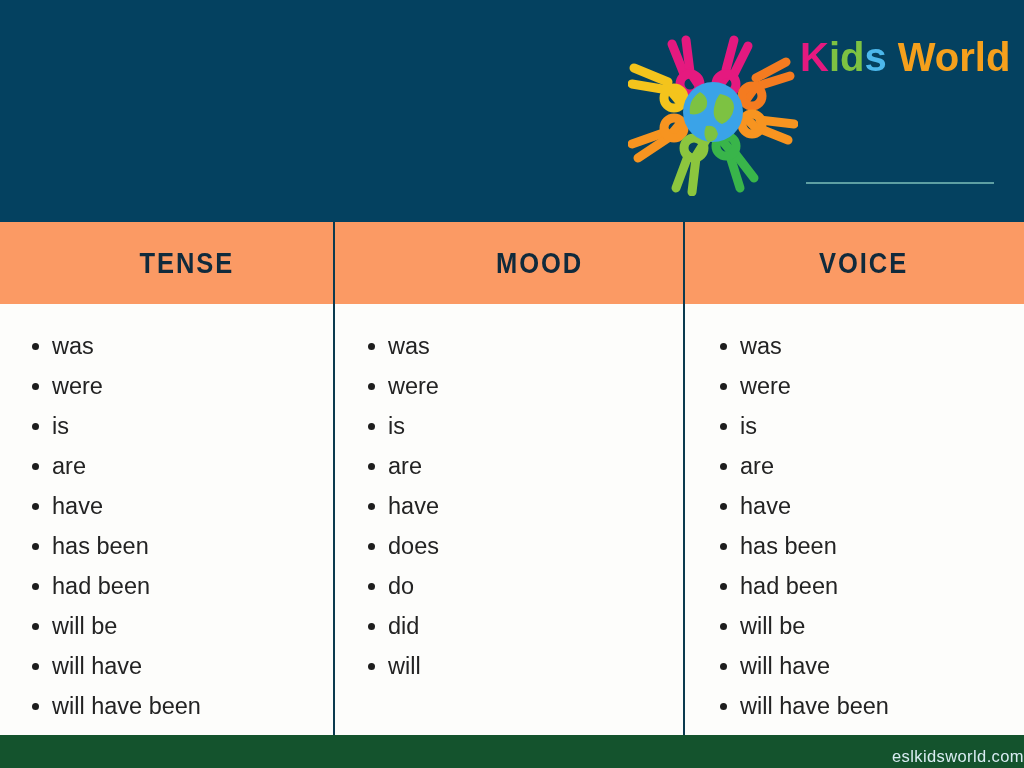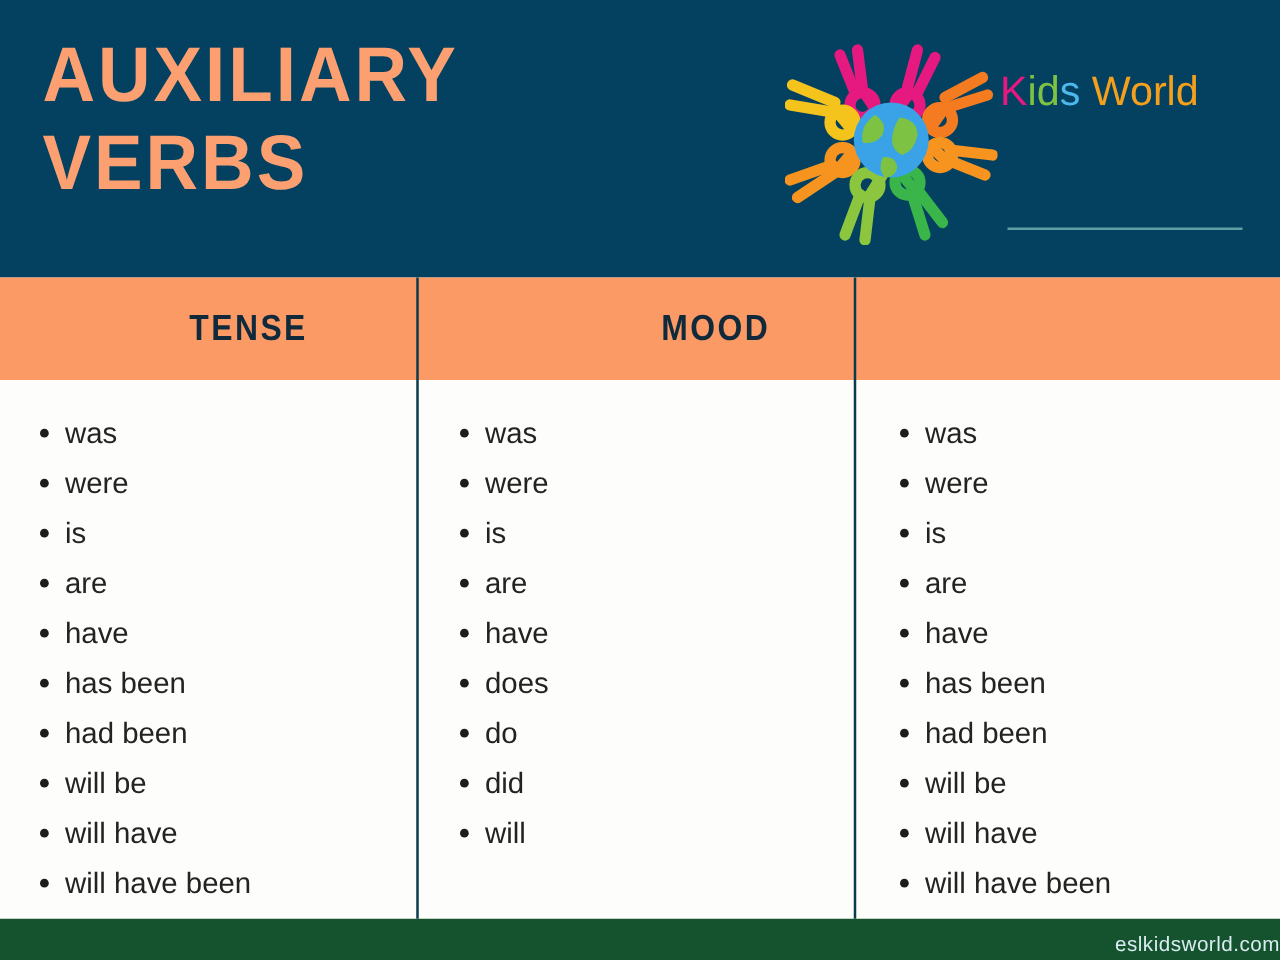--- a/index.html
+++ b/index.html
@@ -78,26 +78,26 @@
     font-family: "Liberation Sans", sans-serif;
     font-weight: 700;
     font-size: 62px;
     line-height: 66px;
     letter-spacing: 12px;
     color: #7dc242;
     white-space: nowrap;
   }
   .kids-row {
     font-family: "Liberation Sans", sans-serif;
-    font-weight: 400;
-    font-size: 33px;
+    font-weight: 700;
+    font-size: 40px;
     line-height: 42px;
     letter-spacing: 0px;
     white-space: nowrap;
-    margin-top: 18px;
+    margin-top: 2px;
   }
   .kids-row .k  { color: #e5197f; }
   .kids-row .i  { color: #7dc242; }
   .kids-row .d  { color: #7dc242; }
   .kids-row .s  { color: #4cb8ec; }
   .kids-row .w  { color: #f5a01c; }
   .kids-row .rest { color: #f5a01c; }
   .logo-underline {
     position: absolute;
     left: 6px;
@@ -213,24 +213,20 @@
     letter-spacing: .4px;
   }
 </style>
 </head>
 <body>
 
 <div id="poster">
 
   <div class="header">
 
-    <div class="title-block">
-      <span class="title-line">AUXILIARY</span>
-      <span class="title-line">VERBS</span>
-    </div>
 
     <div class="logo-wrap">
 
       <div class="logo-mark">
         <svg viewBox="0 0 170 168" width="170" height="168" aria-hidden="true">
           <g fill="none" stroke-linecap="round" stroke-linejoin="round">
 
             <g stroke="#e5197f" stroke-width="9">
               <path d="M44 16 L56 46"></path>
               <path d="M58 12 L62 44"></path>
@@ -302,20 +298,23 @@
 
     </div>
   </div>
 
   <div class="band">
     <div class="band-cell c1">
       <span class="band-label">TENSE</span>
     </div>
     <div class="band-cell c2">
       <span class="band-label">MOOD</span>
+    </div>
+    <div class="band-cell c3">
+      <span class="band-label">VOICE</span>
     </div>
   </div>
 
   <div class="body-area">
 
     <div class="col c1">
       <ul>
         <li>was</li>
         <li>were</li>
         <li>is</li>

